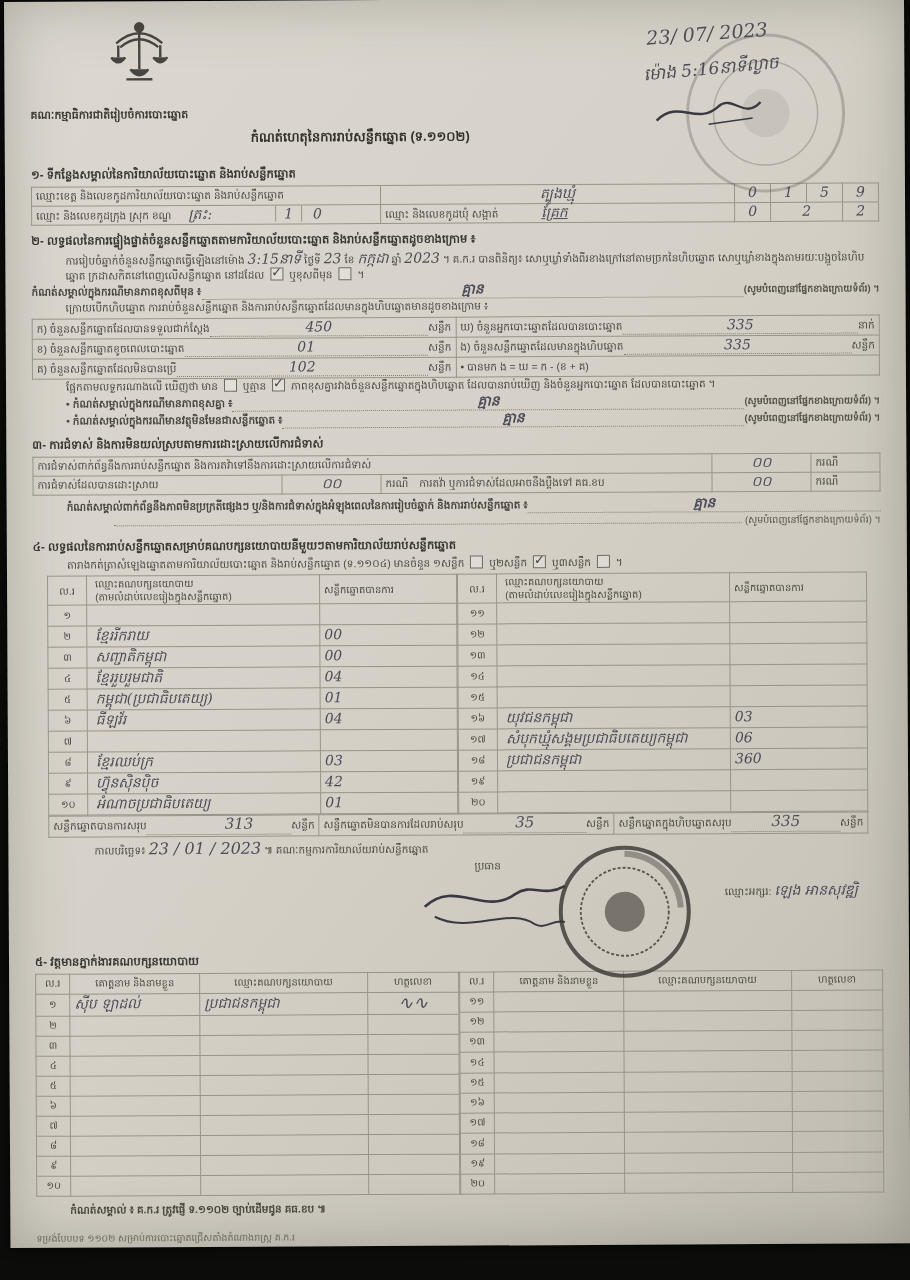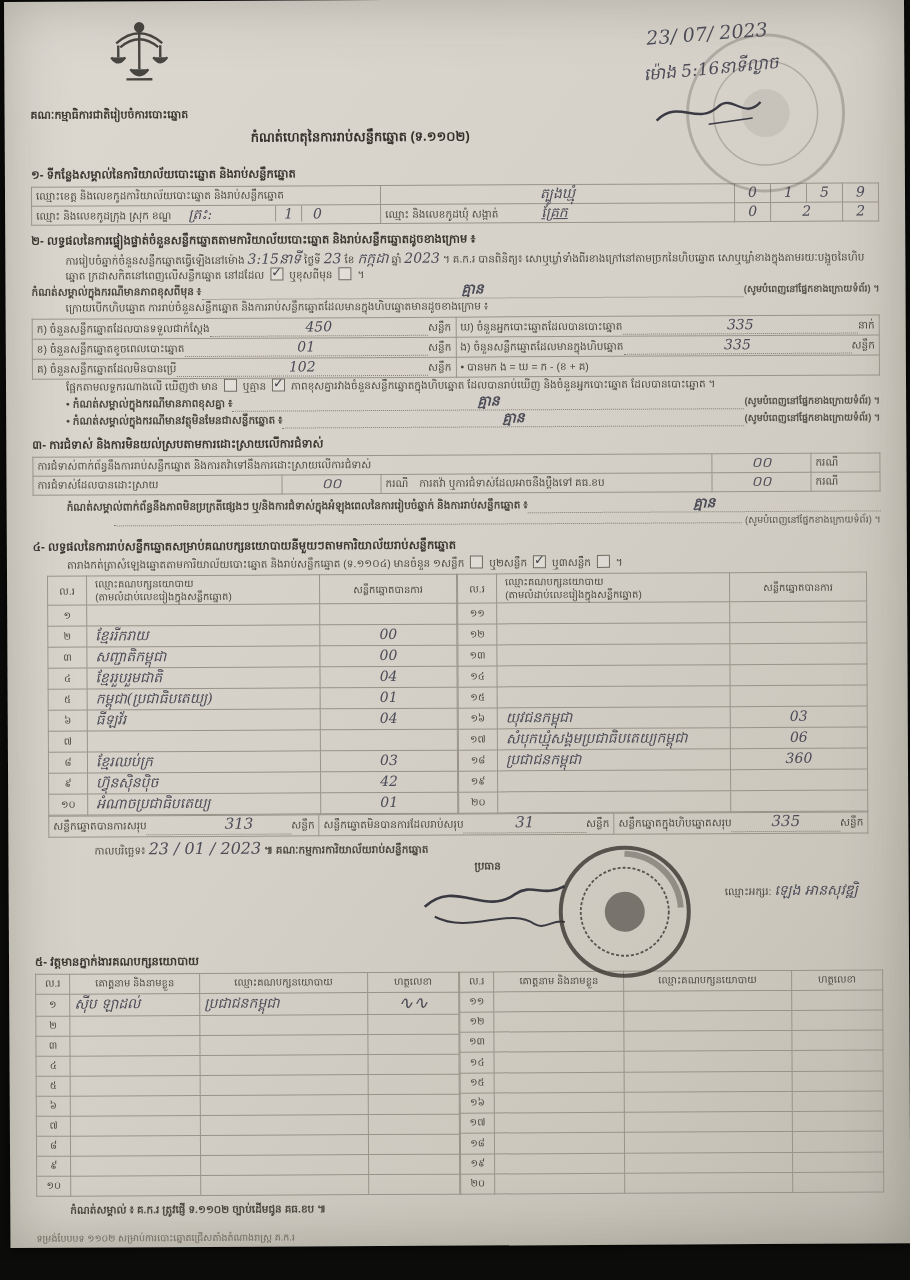--- a/index.html
+++ b/index.html
@@ -32,21 +32,21 @@
   table.frm td,table.frm th{border:1px solid #98948a;padding:1px 4px;font-size:10.5px;
       color:#4a473f;font-weight:normal;vertical-align:middle;}
   td.digit{width:27px;text-align:center;}
   .row-flex{display:flex;align-items:baseline;}
   .grow{flex:1;}
   
   .half{width:50%;}
   table.pt td,table.pt th{height:18px;}
   table.pt .c-no{width:30px;text-align:center;font-size:10px;}
   table.pt .c-name{width:auto;text-align:left;padding-left:8px;}
-  table.pt .c-val{width:128px;text-align:center;}
+  table.pt .c-val{width:128px;text-align:left;}
   table.pt thead th{font-size:10px;line-height:1.3;}
   
   table.ag td,table.ag th{height:17px;font-size:10px;}
   table.ag .a-no{width:26px;text-align:center;}
   table.ag .a-name{width:128px;}
   table.ag .a-party{width:168px;}
   table.ag .a-sign{width:86px;text-align:center;}
   .totbar td{font-size:10.5px;font-weight:bold;color:#3c3a33;}
   .hdr{position:relative;height:148px;}
   .stamp-faint{position:absolute;opacity:.8;}
@@ -407,43 +407,43 @@
       <td style="width:33%;">
         <span class="row-flex">
               <span>សន្លឹកឆ្នោតបានការសរុប</span>
         <span class="dotline grow"><span class="hw" style="font-size:15px;margin-left:40px;">313</span></span>
         <span>សន្លឹក</span>
             </span>
       </td>
       <td style="width:36%;">
         <span class="row-flex">
               <span>សន្លឹកឆ្នោតមិនបានការដែលរាប់សរុប</span>
-        <span class="dotline grow"><span class="hw" style="font-size:15px;">31</span></span>
+        <span class="dotline grow"><span class="hw" style="font-size:15px;">35</span></span>
         <span>សន្លឹក</span>
             </span>
       </td>
       <td>
         <span class="row-flex">
               <span>សន្លឹកឆ្នោតក្នុងហិបឆ្នោតសរុប</span>
         <span class="dotline grow"><span class="hw" style="font-size:15px;">335</span></span>
         <span>សន្លឹក</span>
             </span>
       </td>
     </tr>
   </tbody>
     </table>
 
   <div class="p" style="margin:4px 0 0 60px;">
     <span>កាលបរិច្ឆេទ៖</span>
     <span class="hw" style="font-size:16px;">23  /  01  /  2023</span>
-    <span style="font-weight:bold;margin-top:40px;">៕ គណៈកម្មការការិយាល័យរាប់សន្លឹកឆ្នោត</span>
+    <span style="font-weight:normal;margin-top:40px;">៕ គណៈកម្មការការិយាល័យរាប់សន្លឹកឆ្នោត</span>
   </div>
 
   <div class="sigblock">
-    <div style="position:absolute;left:440px;top:2px;font-weight:bold;text-align:center;">ប្រធាន</div>
+    <div style="position:absolute;left:440px;top:2px;font-weight:normal;text-align:center;">ប្រធាន</div>
     <svg width="160" height="60" viewBox="0 0 160 60" style="position:absolute;left:380px;top:16px;">
       <path d="M10,34 C40,6 70,44 100,22 C118,10 128,26 150,14" fill="none" stroke="#3a3942" stroke-width="2.6"></path>
       <path d="M20,44 C55,62 95,34 120,52 C130,58 140,46 150,50" fill="none" stroke="#3a3942" stroke-width="2"></path>
     </svg>
     <svg width="140" height="140" viewBox="0 0 140 140" style="position:absolute;left:520px;top:-14px;opacity:.78;">
       <circle cx="70" cy="70" r="64" fill="none" stroke="#35312c" stroke-width="4"></circle>
       <circle cx="70" cy="70" r="44" fill="none" stroke="#35312c" stroke-width="1.8" stroke-dasharray="3,2"></circle>
       <circle cx="70" cy="70" r="20" fill="#3b3731" opacity=".75"></circle>
       <path d="M70,12 A58,58 0 0 1 126,66" fill="none" stroke="#35312c" stroke-width="6" opacity=".5"></path>
     </svg>

